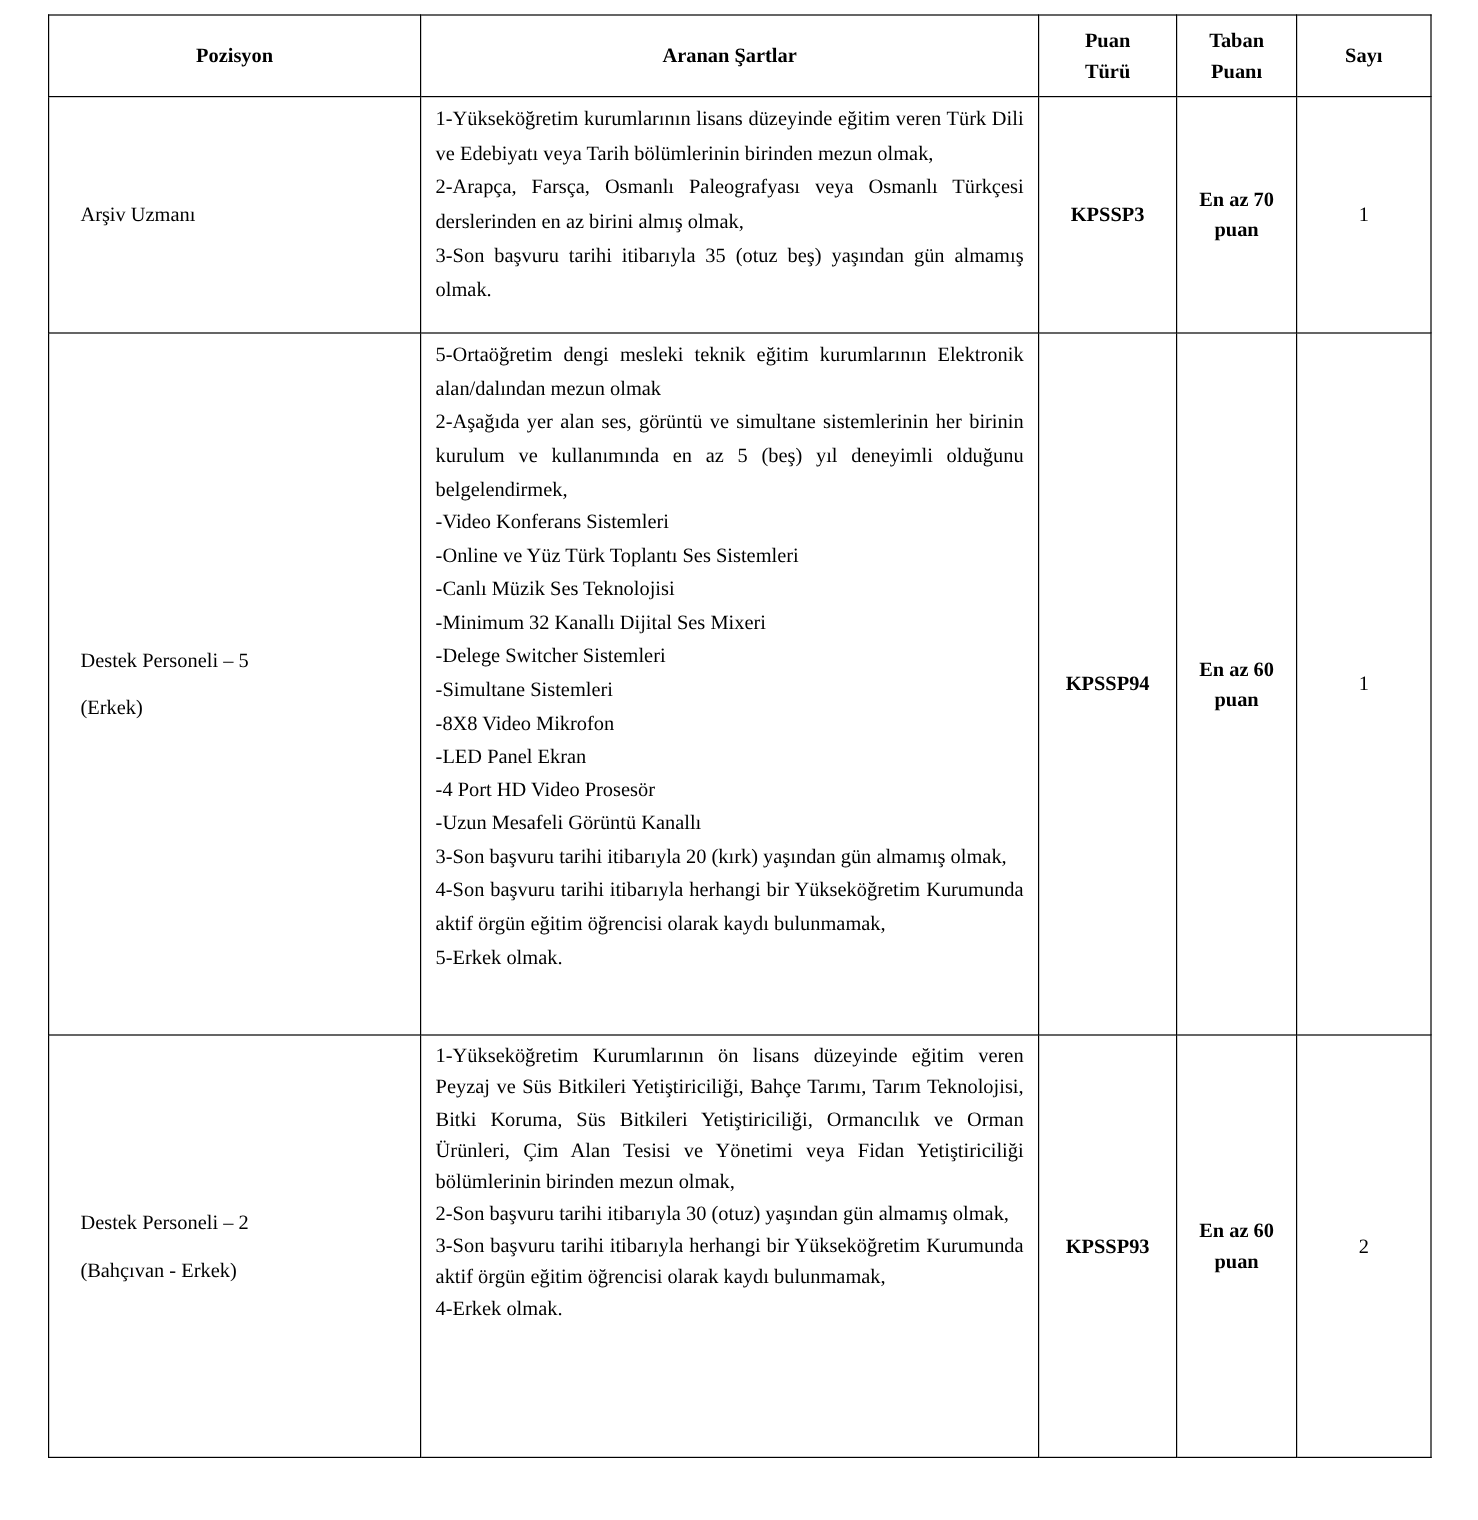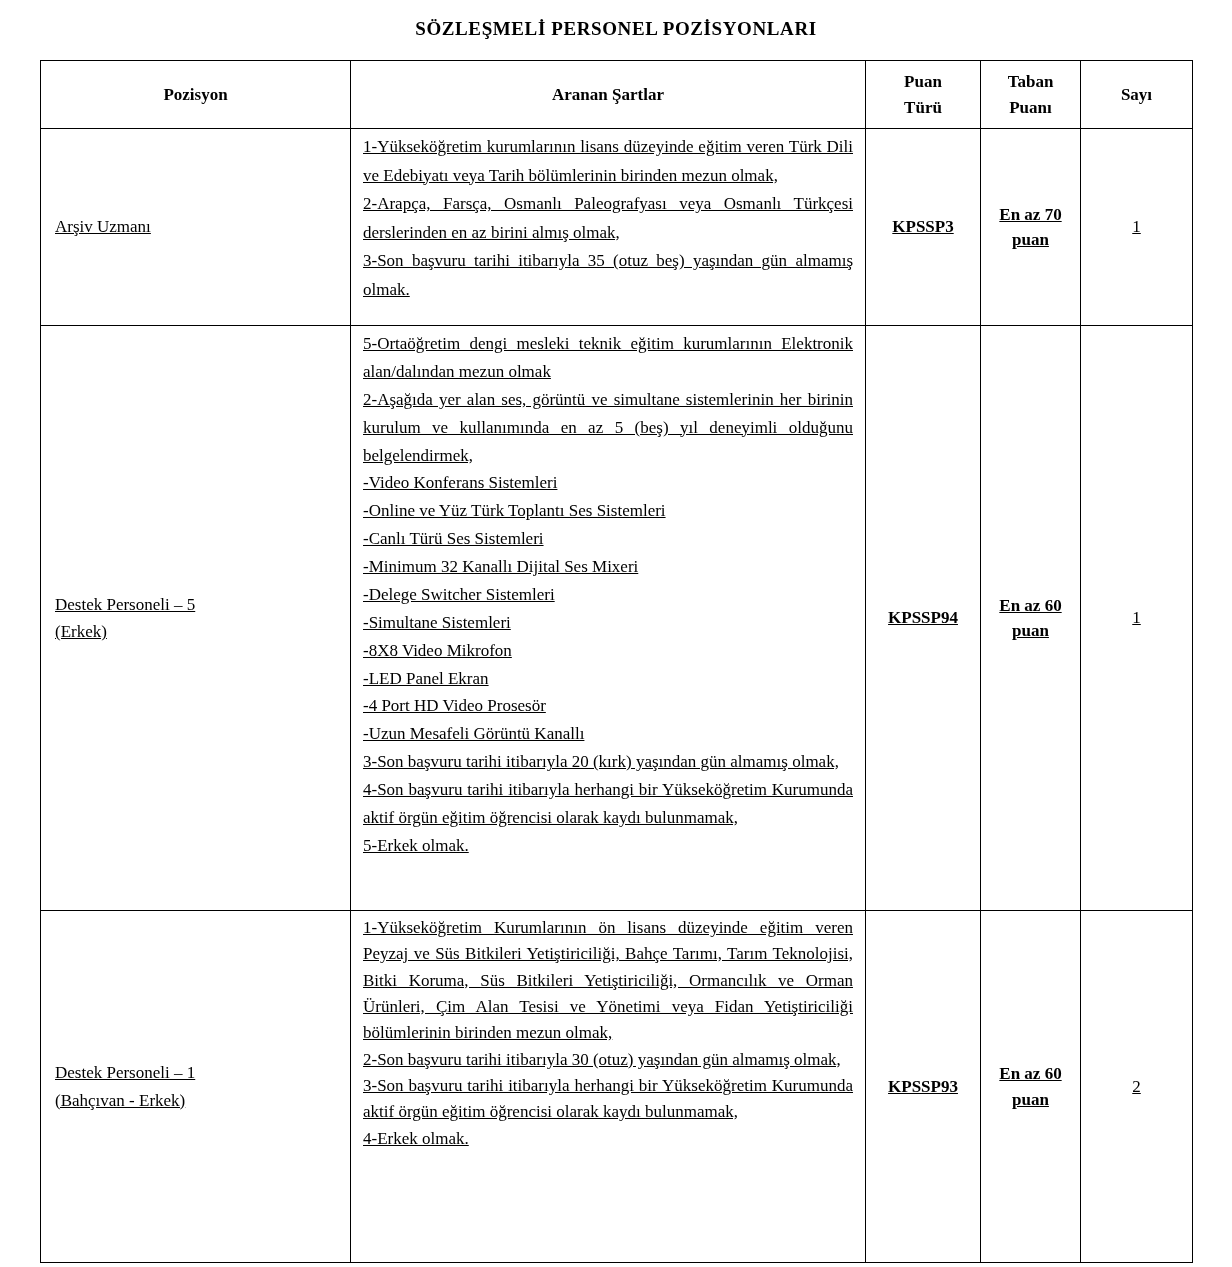--- a/index.html
+++ b/index.html
@@ -37,28 +37,27 @@
     text-align: center;
     vertical-align: middle;
     padding: 8px 4px;
     white-space: pre-line;
     line-height: 1.5;
     height: 56px;
   }
   td {
     font-size: 17px;
     vertical-align: middle;
-    text-decoration: underline;
   }
   td.cell-position {
     text-align: left;
     padding: 6px 10px 6px 14px;
   }
   .pos-line {
-    margin: 0;
+    margin: 12px;
     line-height: 1.6;
   }
   td.cell-req {
     vertical-align: top;
     padding: 4px 12px 6px 12px;
   }
   .req-line {
     margin: 0;
     text-align: justify;
   }
@@ -78,21 +77,20 @@
   td.cell-count {
     text-align: center;
     padding: 4px 8px;
   }
 </style>
 </head>
 <body>
 
 <div class="page">
 
-  <h1 class="title">SÖZLEŞMELİ PERSONEL POZİSYONLARI</h1>
 
   <table class="positions-table">
     <colgroup>
       <col style="width:310px">
       <col style="width:515px">
       <col style="width:115px">
       <col style="width:100px">
       <col style="width:112px">
     </colgroup>
     <thead>
@@ -132,42 +130,42 @@
               <p class="pos-line">Destek Personeli – 5</p>
               <p class="pos-line">(Erkek)</p>
             </div>
         </td>
         <td class="cell-req">
           <div>
               <p class="req-line">5-Ortaöğretim dengi mesleki teknik eğitim kurumlarının Elektronik alan/dalından mezun olmak</p>
               <p class="req-line">2-Aşağıda yer alan ses, görüntü ve simultane sistemlerinin her birinin kurulum ve kullanımında en az 5 (beş) yıl deneyimli olduğunu belgelendirmek,</p>
               <p class="req-line">-Video Konferans Sistemleri</p>
               <p class="req-line">-Online ve Yüz Türk Toplantı Ses Sistemleri</p>
-              <p class="req-line">-Canlı Türü Ses Sistemleri</p>
+              <p class="req-line">-Canlı Müzik Ses Teknolojisi</p>
               <p class="req-line">-Minimum 32 Kanallı Dijital Ses Mixeri</p>
               <p class="req-line">-Delege Switcher Sistemleri</p>
               <p class="req-line">-Simultane Sistemleri</p>
               <p class="req-line">-8X8 Video Mikrofon</p>
               <p class="req-line">-LED Panel Ekran</p>
               <p class="req-line">-4 Port HD Video Prosesör</p>
               <p class="req-line">-Uzun Mesafeli Görüntü Kanallı</p>
               <p class="req-line">3-Son başvuru tarihi itibarıyla 20 (kırk) yaşından gün almamış olmak,</p>
               <p class="req-line">4-Son başvuru tarihi itibarıyla herhangi bir Yükseköğretim Kurumunda aktif örgün eğitim öğrencisi olarak kaydı bulunmamak,</p>
               <p class="req-line">5-Erkek olmak.</p>
             </div>
         </td>
         <td class="cell-score">KPSSP94</td>
         <td class="cell-minscore">En az 60 puan</td>
         <td class="cell-count">1</td>
       </tr>
 
       <tr class="row-3">
         <td class="cell-position">
           <div>
-              <p class="pos-line">Destek Personeli – 1</p>
+              <p class="pos-line">Destek Personeli – 2</p>
               <p class="pos-line">(Bahçıvan - Erkek)</p>
             </div>
         </td>
         <td class="cell-req">
           <div>
               <p class="req-line">1-Yükseköğretim Kurumlarının ön lisans düzeyinde eğitim veren Peyzaj ve Süs Bitkileri Yetiştiriciliği, Bahçe Tarımı, Tarım Teknolojisi, Bitki Koruma, Süs Bitkileri Yetiştiriciliği, Ormancılık ve Orman Ürünleri, Çim Alan Tesisi ve Yönetimi veya Fidan Yetiştiriciliği bölümlerinin birinden mezun olmak,</p>
               <p class="req-line">2-Son başvuru tarihi itibarıyla 30 (otuz) yaşından gün almamış olmak,</p>
               <p class="req-line">3-Son başvuru tarihi itibarıyla herhangi bir Yükseköğretim Kurumunda aktif örgün eğitim öğrencisi olarak kaydı bulunmamak,</p>
               <p class="req-line">4-Erkek olmak.</p>
             </div>

